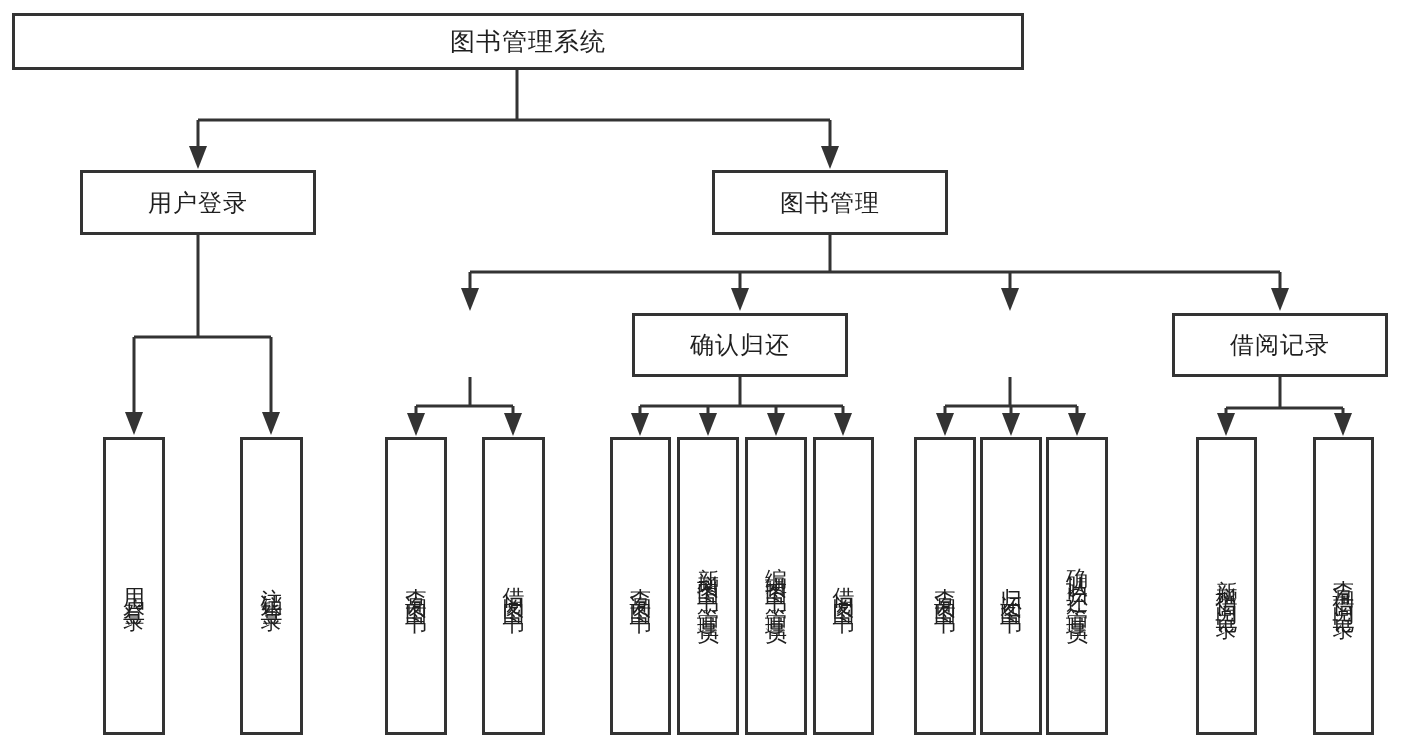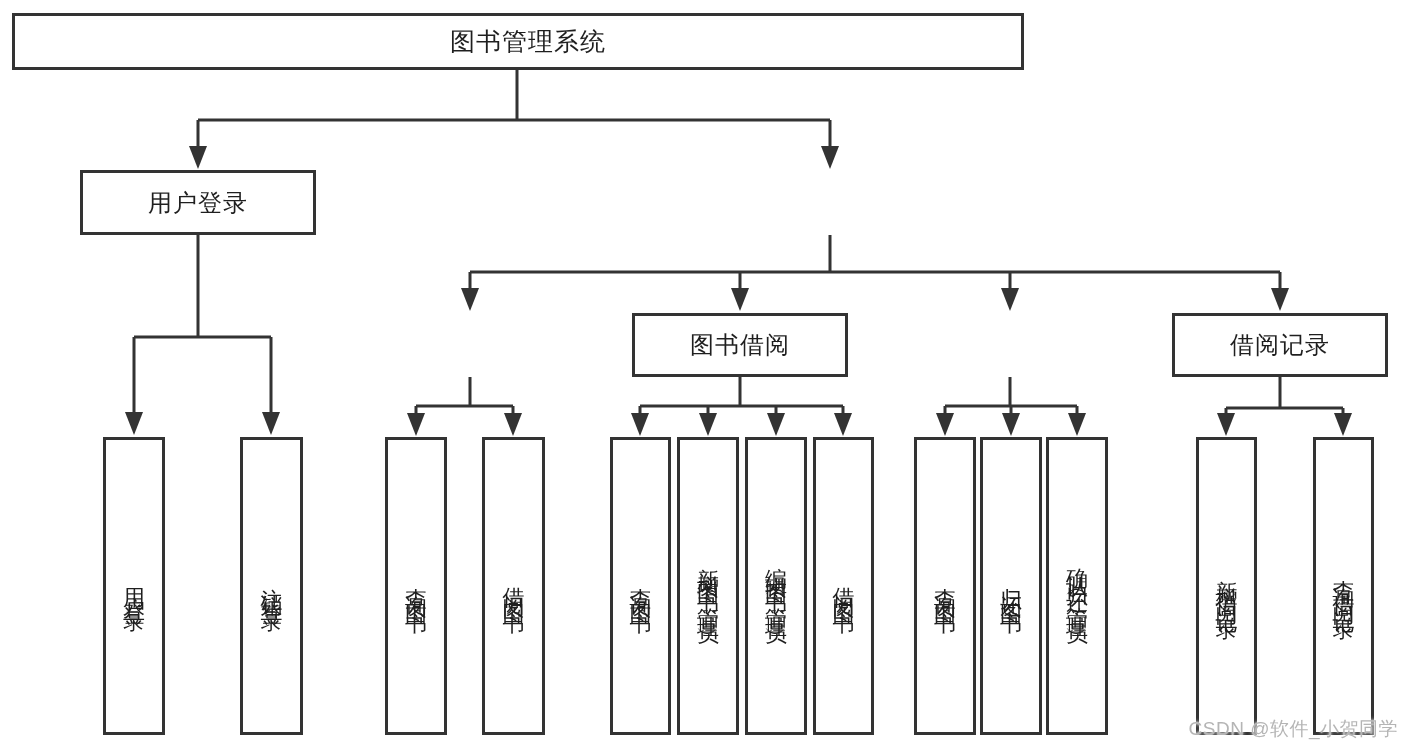--- a/index.html
+++ b/index.html
@@ -128,23 +128,26 @@
     </g>
   </svg>
 
   <div class="box root-box n-root">
     <span>图书管理系统</span>
   </div>
 
   <div class="box n-user-login">
     <span>用户登录</span>
   </div>
+  <div class="box n-book-mgmt">
+    <span>图书管理</span>
+  </div>
 
   <div class="box n-book-borrow">
-    <span>图书借阅</span>
+    <span>确认归还</span>
   </div>
   <div class="box n-borrow-rec">
     <span>借阅记录</span>
   </div>
 
   <div class="box leaf l-g1a">
     <span class="vtext">用户登录</span>
   </div>
   <div class="box leaf l-g1b">
     <span class="vtext">注销登录</span>
@@ -180,15 +183,14 @@
     <span class="vtext">确认归还（管理员）</span>
   </div>
 
   <div class="box leaf l-g5a">
     <span class="vtext">新增借阅记录</span>
   </div>
   <div class="box leaf l-g5b">
     <span class="vtext">查询借阅记录</span>
   </div>
 
-  <div class="watermark">CSDN @软件_小贺同学</div>
 
 </div>
 
 </body></html>

